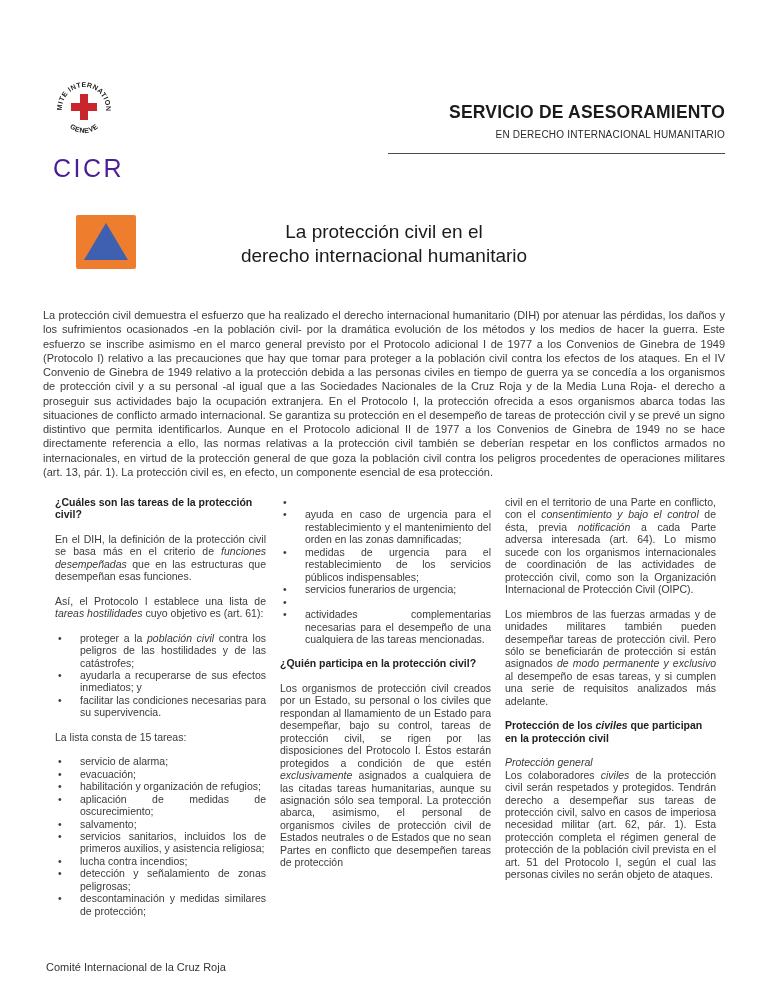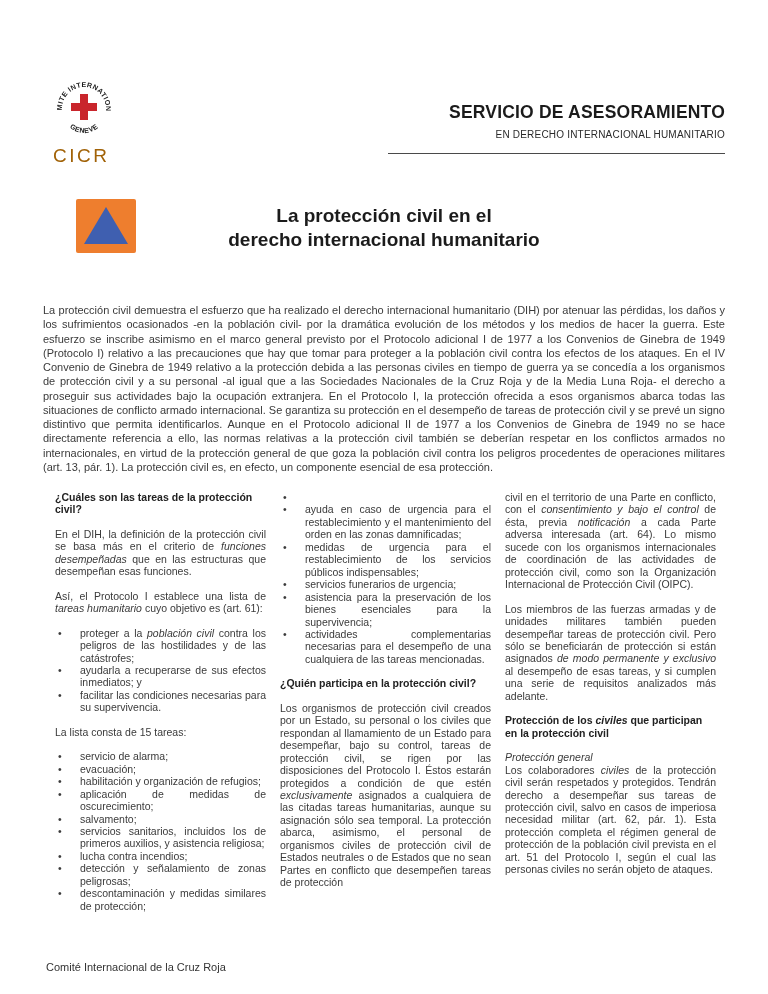--- a/index.html
+++ b/index.html
@@ -5,31 +5,31 @@
   * { box-sizing: border-box; }
   html, body { margin: 0; padding: 0; background: #ffffff; }
   .page {
     width: 768px; height: 994px; position: relative; background: #ffffff;
     font-family: "Liberation Sans", sans-serif; color: #3b3b3b;
     padding: 78px 43px 0 43px; overflow: hidden;
   }
   
   .header { display: flex; justify-content: space-between; align-items: flex-start; padding-left: 12px; }
   .logo-block { width: 140px; }
-  .cicr-acronym { font-size: 19px; letter-spacing: 2.5px; color: #a16207; margin-top: 5px; margin-left: -2px; }
+  .cicr-acronym { font-size: 25px; letter-spacing: 2.5px; color: #4c1d95; margin-top: 14px; margin-left: -2px; }
   .service-block { text-align: right; margin-top: 24px; }
   .service-title { font-size: 17.5px; font-weight: bold; color: #1b1b1b; letter-spacing: 0.2px; }
   .service-subtitle { font-size: 10px; color: #2a2a2a; margin-top: 6px; letter-spacing: 0.2px; }
   .header-rule { border: none; border-top: 1.4px solid #4a4a4a; width: 337px; margin: 13px 0 0 auto; }
   
   .title-section { position: relative; margin-top: 31px; height: 62px; }
   .cd-icon { position: absolute; left: 33px; top: 1px; }
-  .doc-title { text-align: center; font-size: 19px; font-weight: bold; color: #1b1b1b; line-height: 24px; padding-top: 6px; }
+  .doc-title { text-align: center; font-size: 19px; font-weight: normal; color: #1b1b1b; line-height: 24px; padding-top: 6px; }
   
-  .intro { margin: 43px 0 0 0; font-size: 11px; line-height: 14.25px; text-align: justify; color: #3a3a3a; }
+  .intro { margin: 32px 0 0 0; font-size: 11px; line-height: 14.25px; text-align: justify; color: #3a3a3a; }
   
   .columns { display: flex; gap: 14px; margin: 17px 9px 0 12px; }
   .col { flex: 1 1 0; font-size: 10.5px; line-height: 12.45px; text-align: justify; color: #3a3a3a; }
   .block-heading { font-weight: bold; color: #222; text-align: left; margin: 0 0 12px 0; }
   .block-heading i { font-style: italic; }
   .block-subheading { font-style: italic; margin: 0 0 0 0; text-align: left; }
   .block-para { margin: 0 0 12px 0; }
   .bullet-list { margin: 0 0 12px 0; }
   .bullet-item { display: flex; }
   .bullet-dot { flex: 0 0 25px; padding-left: 3px; }
@@ -79,21 +79,21 @@
       <div>derecho internacional humanitario</div>
     </div>
   </div>
 
   <p class="intro">La protección civil demuestra el esfuerzo que ha realizado el derecho internacional humanitario (DIH) por atenuar las pérdidas, los daños y los sufrimientos ocasionados -en la población civil- por la dramática evolución de los métodos y los medios de hacer la guerra. Este esfuerzo se inscribe asimismo en el marco general previsto por el Protocolo adicional I de 1977 a los Convenios de Ginebra de 1949 (Protocolo I) relativo a las precauciones que hay que tomar para proteger a la población civil contra los efectos de los ataques. En el IV Convenio de Ginebra de 1949 relativo a la protección debida a las personas civiles en tiempo de guerra ya se concedía a los organismos de protección civil y a su personal -al igual que a las Sociedades Nacionales de la Cruz Roja y de la Media Luna Roja- el derecho a proseguir sus actividades bajo la ocupación extranjera. En el Protocolo I, la protección ofrecida a esos organismos abarca todas las situaciones de conflicto armado internacional. Se garantiza su protección en el desempeño de tareas de protección civil y se prevé un signo distintivo que permita identificarlos. Aunque en el Protocolo adicional II de 1977 a los Convenios de Ginebra de 1949 no se hace directamente referencia a ello, las normas relativas a la protección civil también se deberían respetar en los conflictos armados no internacionales, en virtud de la protección general de que goza la población civil contra los peligros procedentes de operaciones militares (art. 13, pár. 1). La protección civil es, en efecto, un componente esencial de esa protección.</p>
 
   <div class="columns">
     <div class="col" id="col-1">
         <div class="block-heading">¿Cuáles son las tareas de la protección civil?</div>
         <div class="block-para">En el DIH, la definición de la protección civil se basa más en el criterio de <i>funciones desempeñadas</i> que en las estructuras que desempeñan esas funciones.</div>
-        <div class="block-para">Así, el Protocolo I establece una lista de <i>tareas humanitario</i> cuyo objetivo es (art. 61):</div>
+        <div class="block-para">Así, el Protocolo I establece una lista de <i>tareas hostilidades</i> cuyo objetivo es (art. 61):</div>
         <div class="bullet-list">
           <div class="bullet-item">
             <span class="bullet-dot">•</span>
             <span class="bullet-text">proteger a la <i>población civil</i> contra los peligros de las hostilidades y de las catástrofes;</span>
           </div>
           <div class="bullet-item">
             <span class="bullet-dot">•</span>
             <span class="bullet-text">ayudarla a recuperarse de sus efectos inmediatos; y</span>
           </div>
           <div class="bullet-item">
@@ -153,21 +153,20 @@
           <div class="bullet-item">
             <span class="bullet-dot">•</span>
             <span class="bullet-text">medidas de urgencia para el restablecimiento de los servicios públicos indispensables;</span>
           </div>
           <div class="bullet-item">
             <span class="bullet-dot">•</span>
             <span class="bullet-text">servicios funerarios de urgencia;</span>
           </div>
           <div class="bullet-item">
             <span class="bullet-dot">•</span>
-            <span class="bullet-text">asistencia para la preservación de los bienes esenciales para la supervivencia;</span>
           </div>
           <div class="bullet-item">
             <span class="bullet-dot">•</span>
             <span class="bullet-text">actividades complementarias necesarias para el desempeño de una cualquiera de las tareas mencionadas.</span>
           </div>
         </div>
         <div class="block-heading">¿Quién participa en la protección civil?</div>
         <div class="block-para">Los organismos de protección civil creados por un Estado, su personal o los civiles que respondan al llamamiento de un Estado para desempeñar, bajo su control, tareas de protección civil, se rigen por las disposiciones del Protocolo I. Éstos estarán protegidos a condición de que estén <i>exclusivamente</i> asignados a cualquiera de las citadas tareas humanitarias, aunque su asignación sólo sea temporal. La protección abarca, asimismo, el personal de organismos civiles de protección civil de Estados neutrales o de Estados que no sean Partes en conflicto que desempeñen tareas de protección</div>
       </div>
     <div class="col" id="col-3">

